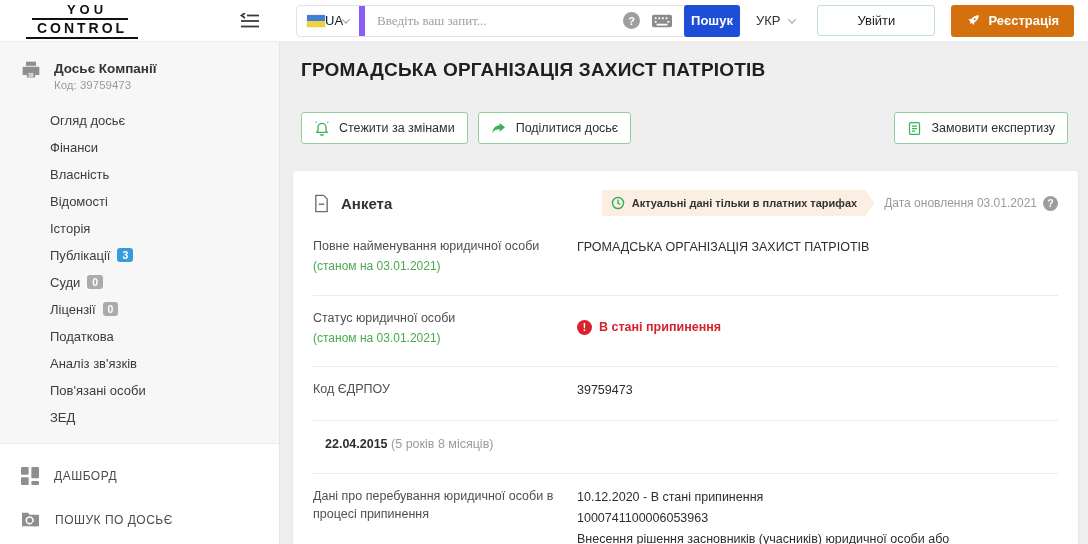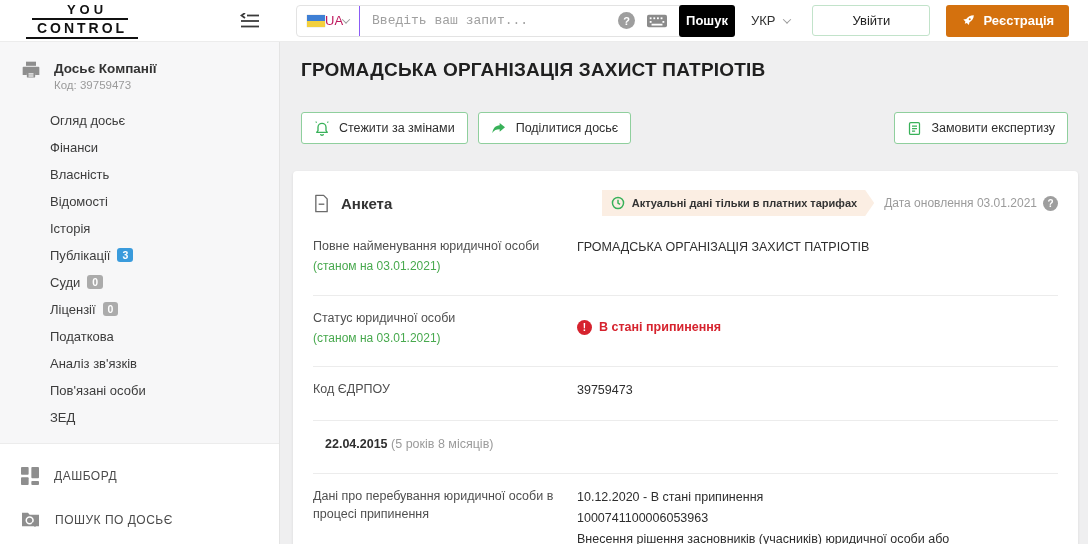--- a/index.html
+++ b/index.html
@@ -7,30 +7,30 @@
   body { font-family:"Liberation Sans", sans-serif; background:#efeff0; position:relative; color:#333; }
 
   
   .topbar { position:absolute; top:0; left:0; width:1088px; height:42px; background:#fff; display:flex; align-items:center; z-index:10; border-bottom:1px solid #ececec; }
   .logo { margin-left:26px; width:118px; cursor:pointer; }
   .logo .l1 { font-size:13px; font-weight:bold; letter-spacing:4px; color:#111; text-align:center; padding:0 0 1px 14px; border-bottom:2px solid #111; width:96px; margin-left:6px; }
   .logo .l2 { font-size:14px; font-weight:bold; letter-spacing:3px; color:#111; text-align:center; border-bottom:2px solid #111; padding-bottom:1px; width:112px; }
   .collapse-btn { margin-left:96px; background:none; border:none; cursor:pointer; display:flex; align-items:center; }
   .search-area { display:flex; align-items:center; margin-left:36px; flex:1; padding-right:8px; }
   .searchbox { display:flex; align-items:center; height:32px; background:#fff; border:1px solid #e3e3e3; border-radius:4px; }
-  .flag-dd { display:flex; align-items:center; padding:0 10px; height:100%; font-size:13px; color:#be185d; cursor:pointer; border-right:1px solid #8b5cf6; }
+  .flag-dd { display:flex; align-items:center; padding:0 10px; height:100%; font-size:13px; color:#0f172a; cursor:pointer; border-right:6px solid #8b5cf6; }
   .flag { width:18px; height:12px; display:inline-block; box-shadow:0 0 1px rgba(0,0,0,.3); }
   .flag .b { display:block; height:6px; background:#3f7fd4; }
   .flag .y { display:block; height:6px; background:#f3d03e; }
   .chev { width:6px; height:6px; border-right:1.5px solid #9a9a9a; border-bottom:1.5px solid #9a9a9a; transform:rotate(45deg) translate(-1px,-1px); display:inline-block; }
-  .searchbox input { width:252px; border:none; outline:none; background:transparent; font-size:13px; color:#3b82f6; padding:0 12px; font-family:Liberation Mono, monospace; }
+  .searchbox input { width:252px; border:none; outline:none; background:transparent; font-size:13px; color:#3b82f6; padding:0 12px; font-family:Liberation Serif, serif; }
   .searchbox input::placeholder { color:#a0a0a0; }
   .q-circle { width:17px; height:17px; border-radius:50%; background:#9e9e9e; color:#fff; font-size:11px; font-weight:bold; display:flex; align-items:center; justify-content:center; margin:0 6px; cursor:pointer; flex-shrink:0; }
   .kb-icon { margin:0 12px 0 6px; display:flex; cursor:pointer; color:#8b8b8b; }
-  .search-btn { height:32px; margin:-1px -1px -1px 0; background:#000000; color:#fff; border:none; border-radius:3px; font-size:13px; font-weight:bold; padding:0 7px; cursor:pointer; font-family:"Liberation Sans",sans-serif; }
+  .search-btn { height:32px; margin:-1px -1px -1px 0; background:#1d4ed8; color:#fff; border:none; border-radius:3px; font-size:13px; font-weight:bold; padding:0 7px; cursor:pointer; font-family:"Liberation Sans",sans-serif; }
   .lang-sel { margin-left:16px; font-size:13px; color:#333; display:flex; align-items:center; gap:9px; cursor:pointer; }
   .login-btn { margin-left:22px; width:118px; height:31px; background:#fff; border:1px solid #c2e3ca; border-radius:3px; font-size:13px; color:#222; cursor:pointer; font-family:"Liberation Sans",sans-serif; }
   .register-btn { margin-left:16px; height:32px; background:#d4710e; color:#fff; border:none; border-radius:3px; font-size:13px; font-weight:bold; padding:0 15px; display:flex; align-items:center; gap:8px; cursor:pointer; font-family:"Liberation Sans",sans-serif; }
 
   
   .sidebar { position:absolute; top:42px; left:0; width:280px; bottom:0; background:#fff; border-right:1px solid #e4e4e4; }
   .company-section { background:#f7f7f8; padding:16px 0 12px; border-bottom:1px solid #ececec; }
   .company-head { display:flex; gap:13px; padding:2px 0 6px 21px; cursor:pointer; }
   .company-title { font-size:13.5px; font-weight:bold; color:#333; padding-top:1px; }
   .company-code { font-size:11.5px; color:#9a9a9a; margin-top:3px; }

